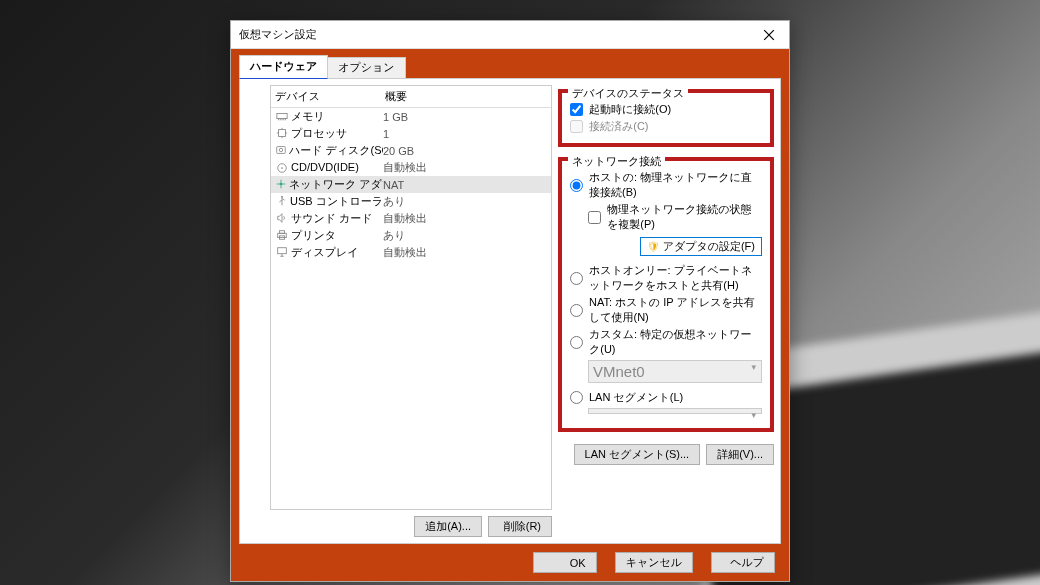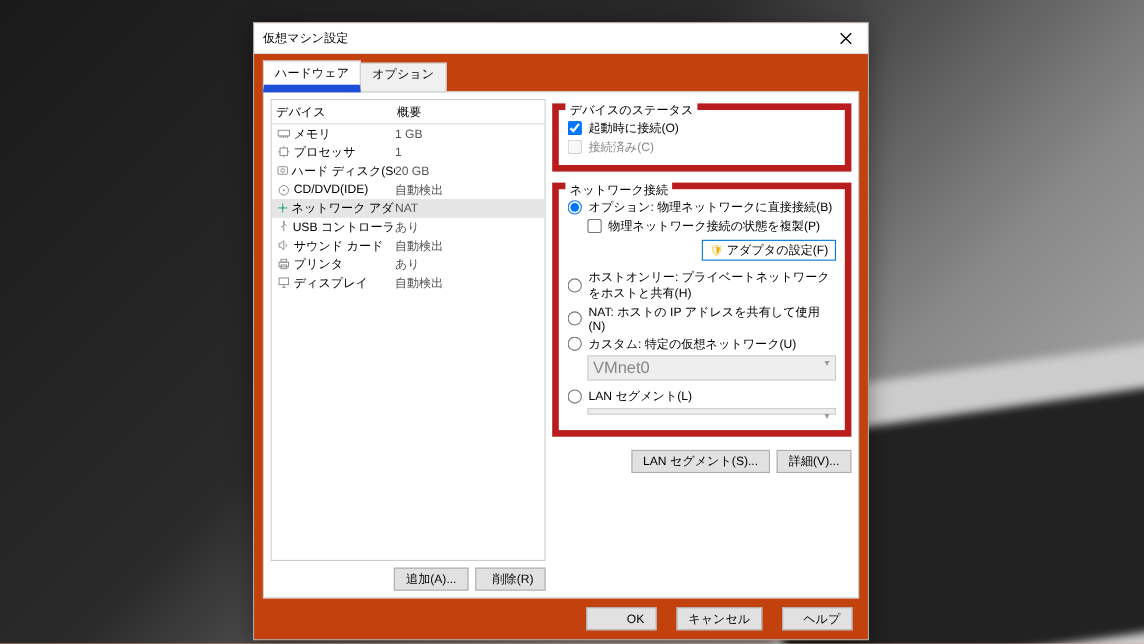--- a/index.html
+++ b/index.html
@@ -73,37 +73,39 @@
     .tab {
       padding: 3px 10px;
       border: 1px solid #ccc;
       background: #f0f0f0;
       font-size: 11px;
       cursor: pointer;
       position: relative;
     }
     .tab.active {
       background: #fff;
-      border-bottom: 7px solid #1d4ed8;
+      border-bottom: 1px solid #1d4ed8;
       z-index: 2;
+      font-weight: bold;
     }
     .tab:not(.active) { border-left: none; margin-top: 2px; padding-top:2px;}
     .tab-content {
       background: #fff;
       border: 1px solid #ccc;
       flex: 1;
       padding: 6px;
       display: flex;
       gap: 6px;
       overflow: hidden;
     }
     .left-col {
-      width: 250px;
+      width: 282px;
       display: flex;
       flex-direction: column;
+      margin-left: 24px;
     }
     .device-list {
       flex: 1;
       border: 1px solid #ccc;
       background: #fff;
       overflow: auto;
     }
     .device-header {
       display: flex;
       border-bottom: 1px solid #ddd;
@@ -148,21 +150,21 @@
       text-align: right;
       font-family: inherit;
     }
     .right-col {
       flex: 1;
       display: flex;
       flex-direction: column;
       gap: 6px;
     }
     .group {
-      border: 6px solid #b91c1c;
+      border: 4px solid #b91c1c;
       padding: 8px 8px 8px 8px;
       position: relative;
       margin-top: 4px;
     }
     .group-title {
       position: absolute;
       top: -7px;
       left: 6px;
       background: #fff;
       padding: 0 4px;
@@ -364,21 +366,21 @@
           </label>
           <label class="checkbox-row disabled">
             <input type="checkbox" disabled="" style="">
             <span>接続済み(C)</span>
           </label>
         </div>
         <div class="group">
           <span class="group-title">ネットワーク接続</span>
           <label class="radio-row">
             <input type="radio" name="net" checked="" style="">
-            <span>オプション: 物理ネットワークに直接接続(B)</span>
+            <span>ホストの: 物理ネットワークに直接接続(B)</span>
           </label>
           <label class="checkbox-row indent">
             <input type="checkbox" style="">
             <span>物理ネットワーク接続の状態を複製(P)</span>
           </label>
           <div class="adapter-btn-row">
             <button class="adapter-btn">
               <span class="shield-icon">🛡</span>
               <span>アダプタの設定(F)</span>
             </button>

